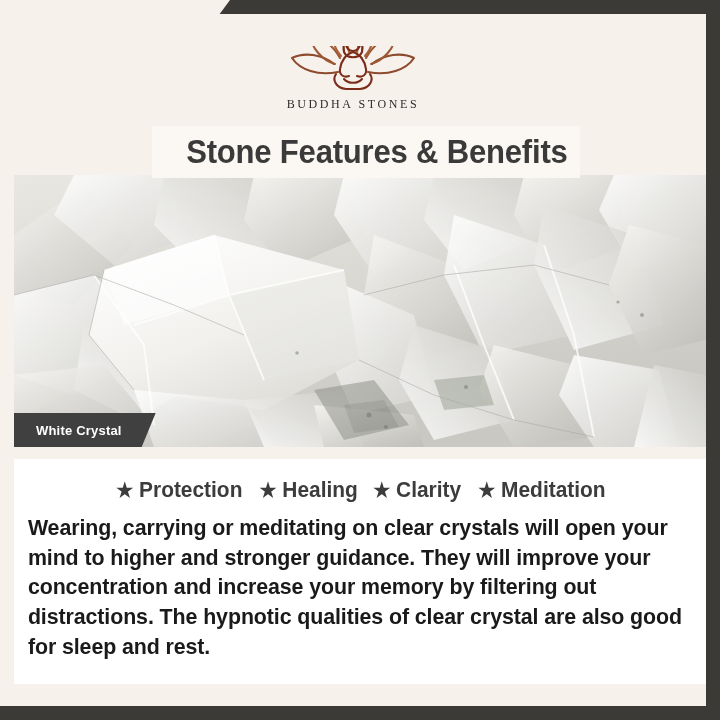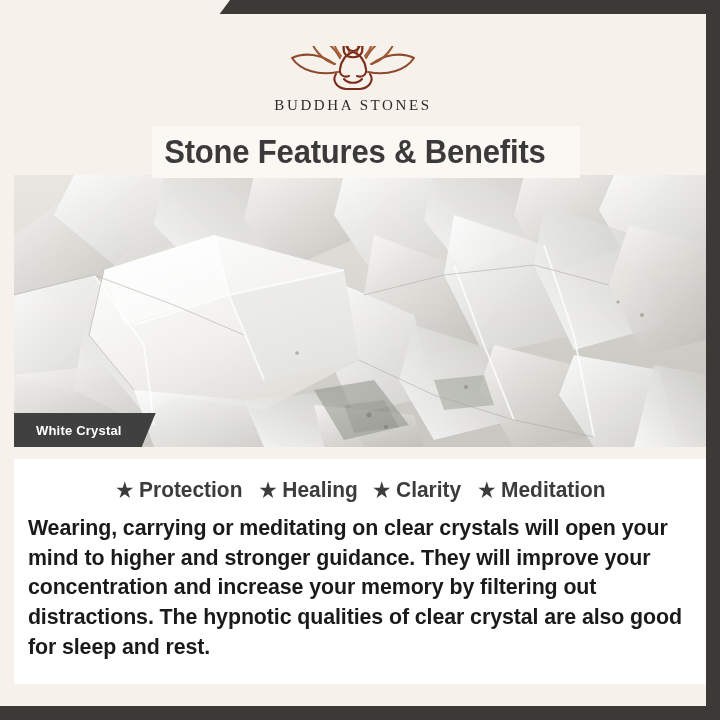--- a/index.html
+++ b/index.html
@@ -67,37 +67,37 @@
 
   .logo-mark {
     width: 150px;
     height: 78px;
     display: block;
   }
 
   .logo-wordmark {
     margin-top: 3px;
     font-family: "Liberation Serif", serif;
-    font-size: 15px;
+    font-size: 12px;
     letter-spacing: 2.6px;
     color: #2f2b28;
     text-align: center;
   }
 
   
   .title-banner {
     position: absolute;
     left: 152px;
     top: 126px;
     width: 428px;
     height: 52px;
     background: #fbf7f3;
     display: flex;
     align-items: center;
-    justify-content: flex-start;
+    justify-content: flex-end;
     z-index: 5;
   }
 
   .title-banner h1 {
     font-family: "Liberation Sans Narrow", "Liberation Sans", sans-serif;
     font-size: 33px;
     font-weight: bold;
     color: #3a3a3a;
     letter-spacing: -0.2px;
     transform: scaleX(0.94);

